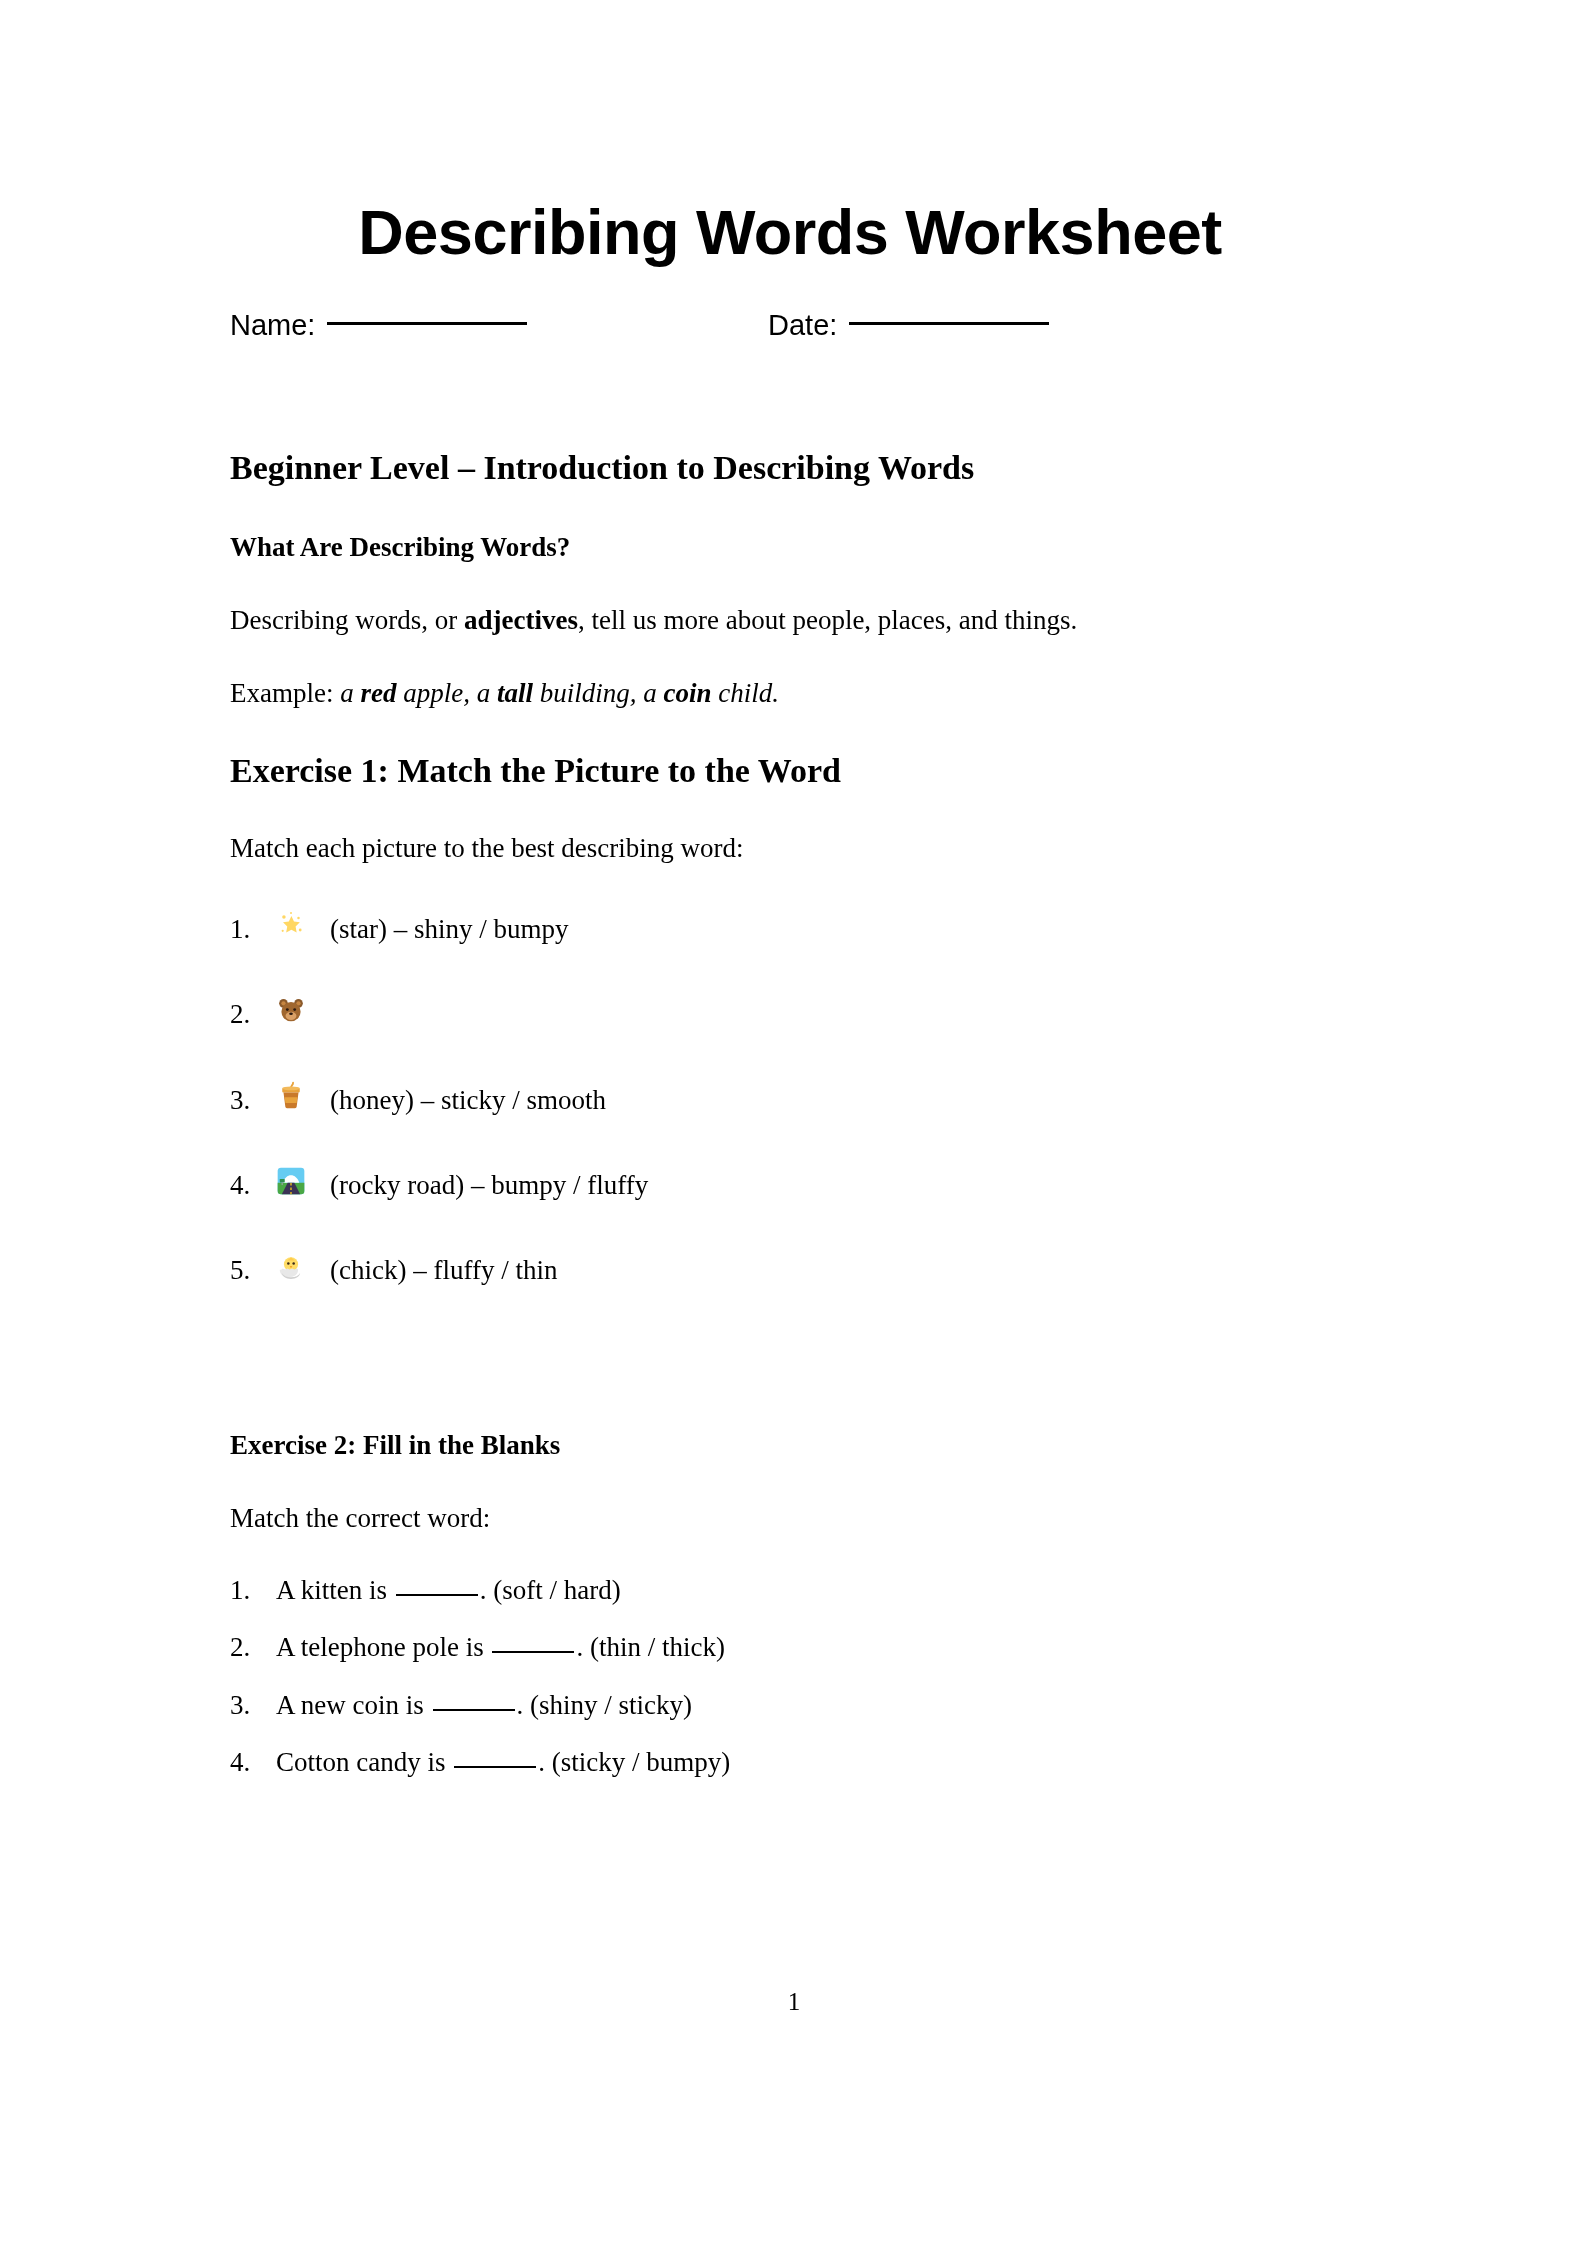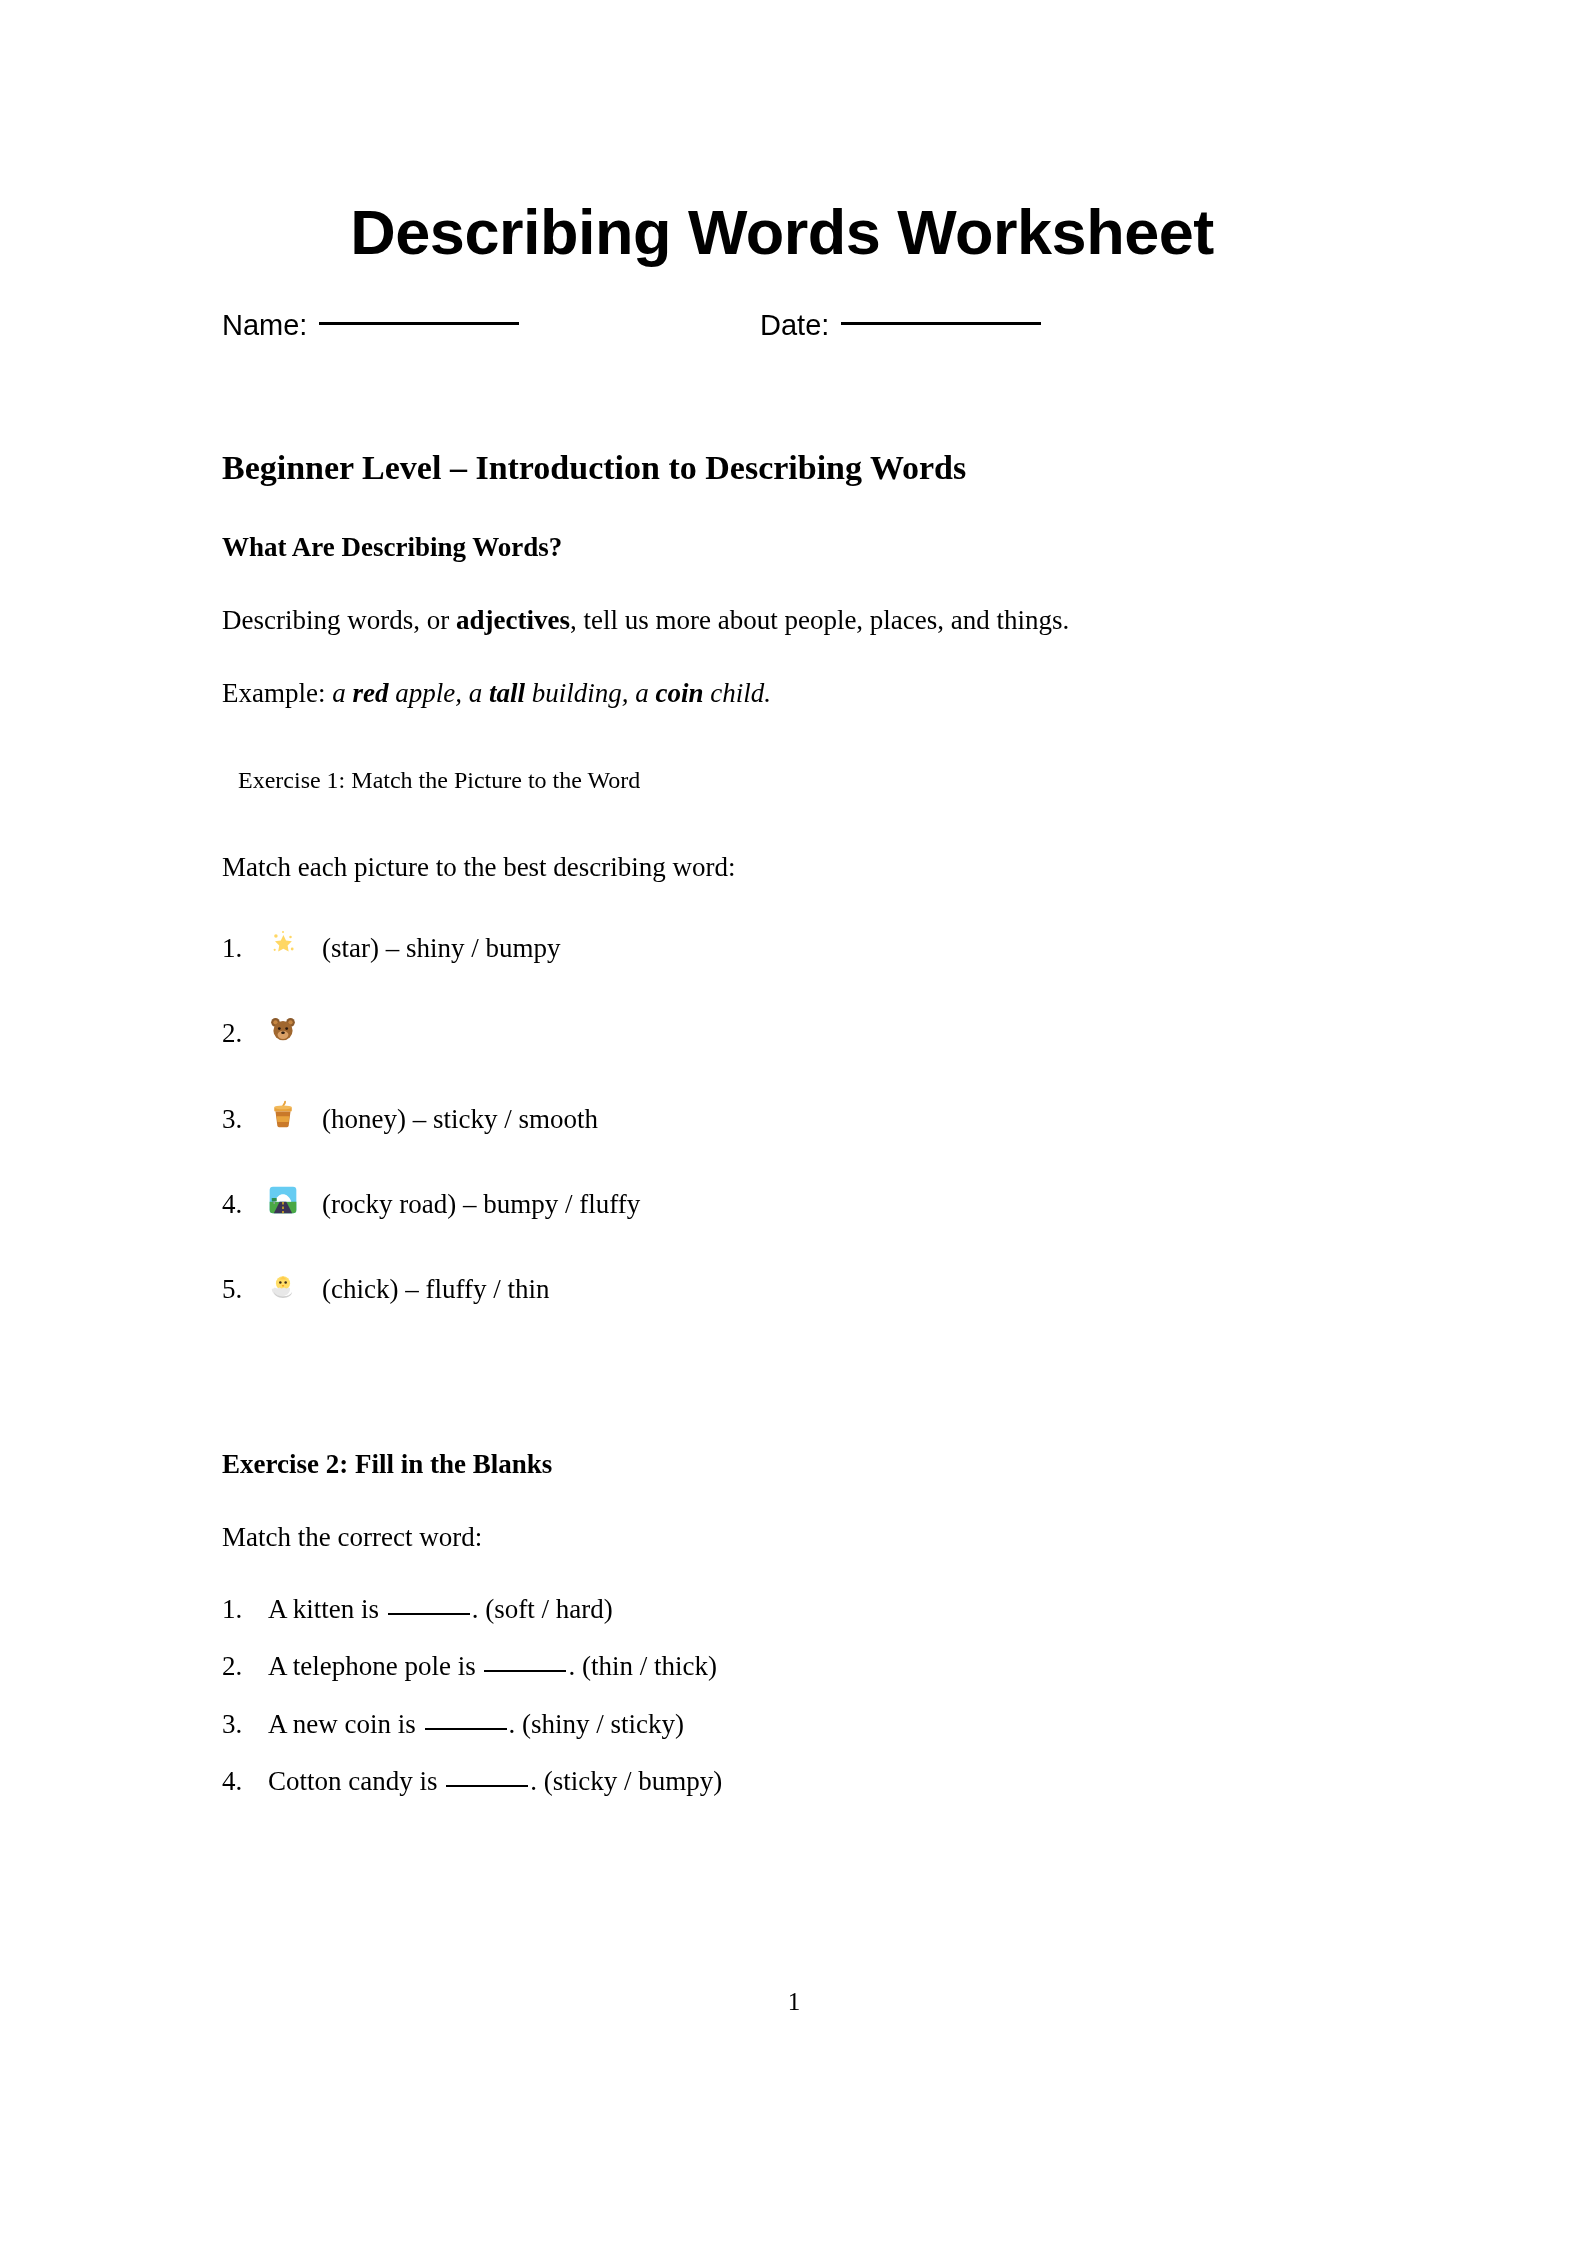--- a/index.html
+++ b/index.html
@@ -14,21 +14,21 @@
   .page {
     position: relative;
     width: 1588px;
     height: 2245px;
     background: #ffffff;
     overflow: hidden;
     box-sizing: border-box;
   }
   .content {
     position: absolute;
-    left: 222px;
+    left: 230px;
     top: 0;
     width: 1120px;
   }
 
   
   .doc-title {
     font-family: "Liberation Sans", "DejaVu Sans", sans-serif;
     font-weight: bold;
     font-size: 63px;
     line-height: 1.1;
@@ -75,23 +75,23 @@
     line-height: 1.25;
   }
   .h-sub {
     font-weight: bold;
     font-size: 27px;
     margin: 0;
     padding-top: 40px;
     line-height: 1.3;
   }
   .h-ex {
-    font-weight: normal;
-    font-size: 24px;
-    margin: 16px;
+    font-weight: bold;
+    font-size: 34px;
+    margin: 0;
     padding-top: 37px;
     line-height: 1.3;
   }
   .h-ex2 {
     font-weight: bold;
     font-size: 27px;
     margin: 0;
     padding-top: 94px;
     line-height: 1.3;
   }

